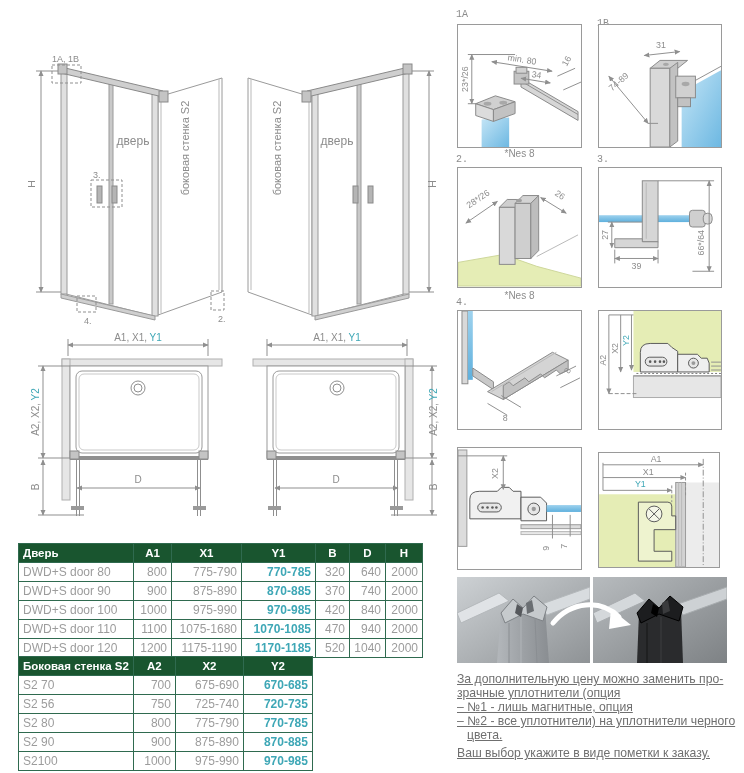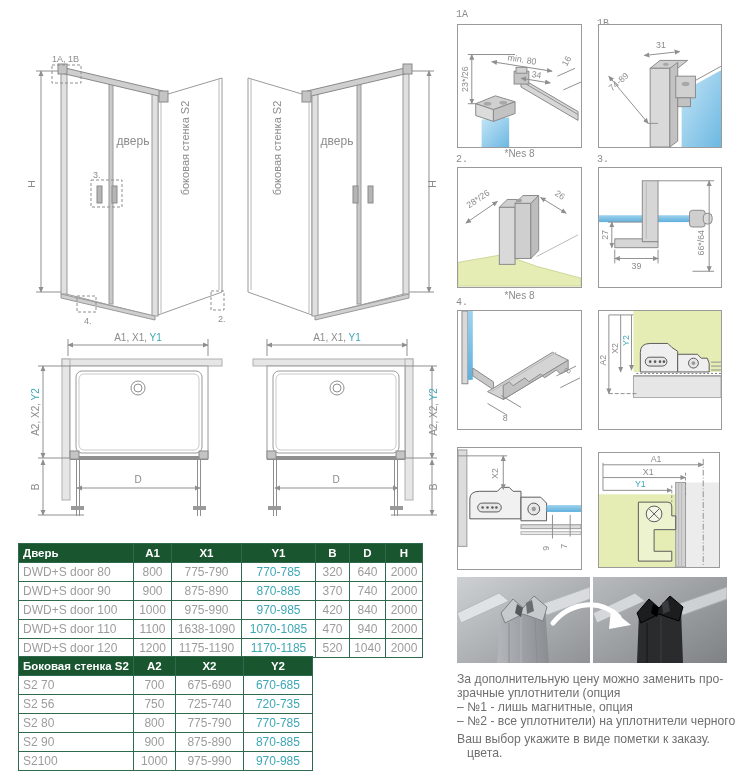--- a/index.html
+++ b/index.html
@@ -16,23 +16,23 @@
   .lbl11{font-size:11px;fill:#8c8c8c;}
   .lbl12{font-size:12px;fill:#8c8c8c;}
   .tealf{fill:#3EA7B6;}
   .detail{border:1px solid #9a9a9a;box-sizing:border-box;background:#fff;}
   .ref-label{position:absolute;font-size:10px;color:#8c8c8c;font-family:Liberation Mono, monospace;}
   .nes{position:absolute;left:457px;width:125px;text-align:center;font-size:10px;color:#8c8c8c;}
   table.spec{border-collapse:collapse;table-layout:fixed;font-size:12px;color:#9c9c9c;}
   table.spec th,table.spec td{border:1px solid #2F6A4F;height:16px;padding:1px 4px;overflow:hidden;white-space:nowrap;}
   table.spec th{background:#19552F;color:#fff;font-weight:bold;text-align:center;font-size:11.5px;}
   table.spec th.name,table.spec td.name{text-align:left;}
-  table.spec td{text-align:center;background:#fff;}
-  td.tealc{color:#3EA7B6;}
-  .note-line{font-size:12.2px;color:#6f6f6f;line-height:14px;}
+  table.spec td{text-align:right;background:#fff;}
+  td.tealc{color:#3EA7B6;font-weight:bold;}
+  .note-line{font-size:12.2px;color:#6f6f6f;line-height:14px;text-decoration:underline;}
   .indent{padding-left:10px;}
   .gap-top{margin-top:4px;}
 </style>
 </head>
 <body>
 
 <div id="canvas">
 
 <svg width="0" height="0" class="abs" aria-hidden="true">
 <defs>
@@ -477,22 +477,22 @@
 <svg class="abs" style="left:545px;top:593px;z-index:3" width="90" height="52" viewBox="0 0 90 52">
   <path d="M8,30 C26,8 56,6 74,24" stroke="#ffffff" stroke-width="5" fill="none" stroke-linecap="round"></path>
   <polygon points="66,16 86,32 64,36" fill="#ffffff"></polygon>
 </svg>
 
 <div class="abs" style="left:457px;top:672px;width:284px">
   <div class="note-line">За дополнительную цену можно заменить про-</div>
   <div class="note-line">зрачные уплотнители (опция</div>
   <div class="note-line">– №1 - лишь магнитные, опция</div>
   <div class="note-line">– №2 - все уплотнители)  на уплотнители черного</div>
+  <div class="note-line indent">цвета.</div>
   <div class="note-line gap-top">Ваш выбор укажите в виде пометки к заказу.</div>
-  <div class="note-line indent">цвета.</div>
 </div>
 
 <table class="spec abs" style="left:18px;top:543px">
   <colgroup>
         <col style="width:115px">
         <col style="width:38px">
         <col style="width:70px">
         <col style="width:74px">
         <col style="width:34px">
         <col style="width:36px">
@@ -531,21 +531,21 @@
     <td>1000</td>
     <td>975-990</td>
     <td class="tealc">970-985</td>
     <td>420</td>
     <td>840</td>
     <td>2000</td>
   </tr>
   <tr>
     <td class="name">DWD+S door 110</td>
     <td>1100</td>
-    <td>1638-1090</td>
+    <td>1075-1680</td>
     <td class="tealc">1070-1085</td>
     <td>470</td>
     <td>940</td>
     <td>2000</td>
   </tr>
   <tr>
     <td class="name">DWD+S door 120</td>
     <td>1200</td>
     <td>1175-1190</td>
     <td class="tealc">1170-1185</td>

